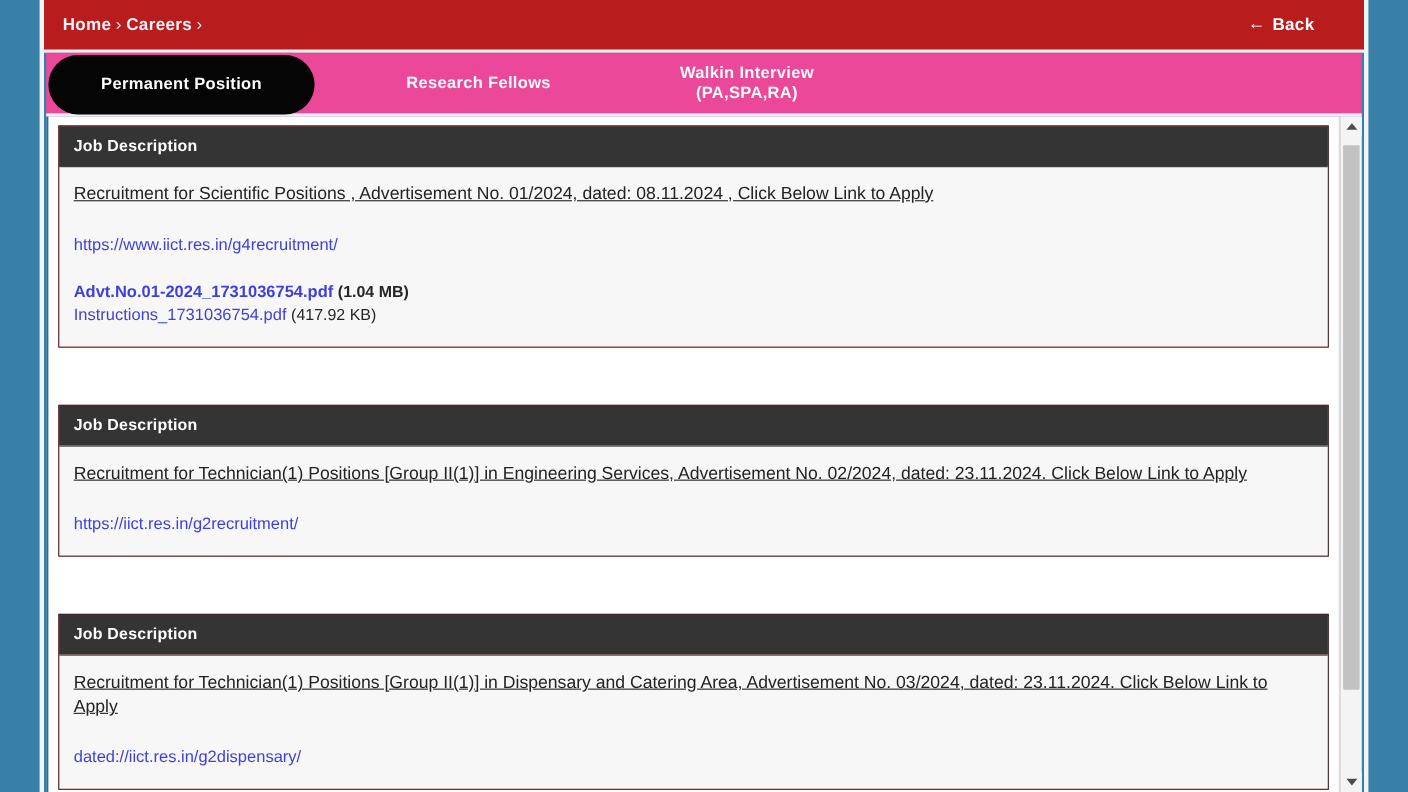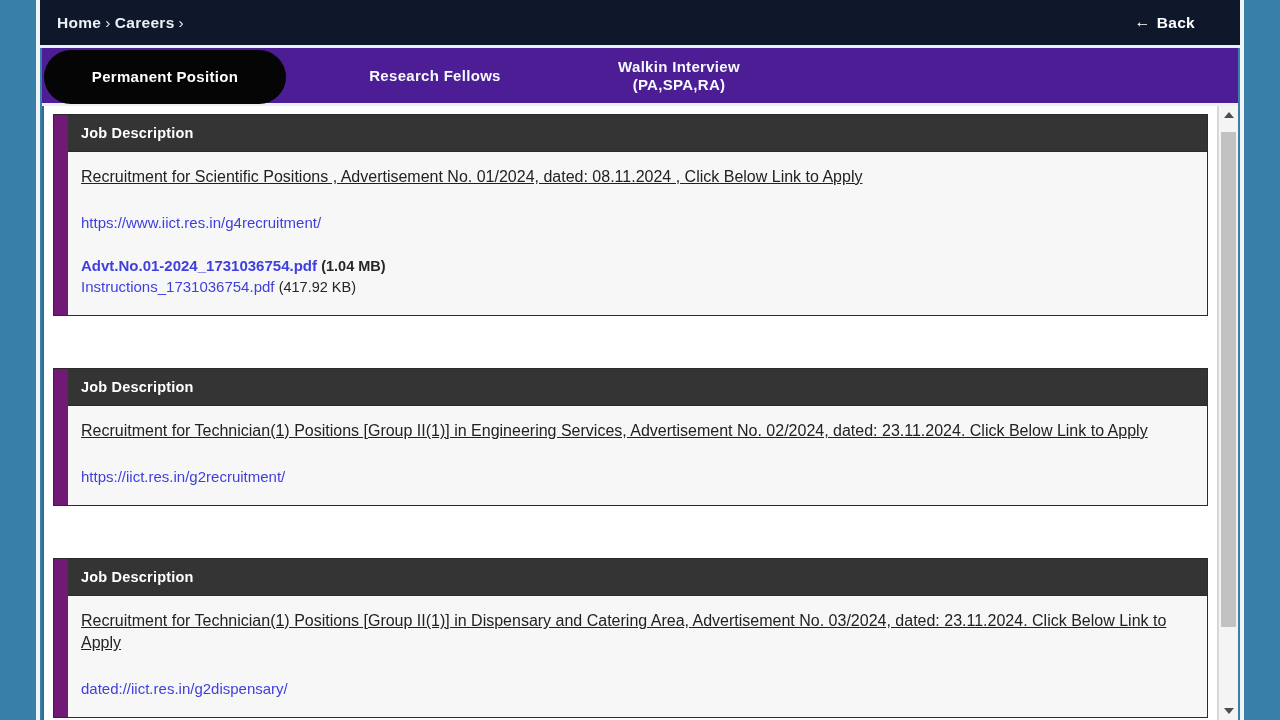--- a/index.html
+++ b/index.html
@@ -41,21 +41,21 @@
     height: 720px;
     background: #3880a8;
     overflow: hidden;
   }
 
   
   #breadcrumb-bar {
     position: absolute;
     left: 0; top: 0;
     width: 1200px; height: 48px;
-    background: #0f172a;
+    background: #b91c1c;
     border-bottom: 3px solid #e9f0f4;
     box-sizing: border-box;
   }
   #breadcrumb {
     position: absolute;
     left: 17px; top: 14px;
     color: #eaf2f7;
     font-size: 15.5px;
     font-weight: bold;
     letter-spacing: .3px;
@@ -84,21 +84,21 @@
     font-size: 16px;
     line-height: 1;
     transform: translateY(-1px);
   }
 
   
   #tab-bar {
     position: absolute;
     left: 2px; top: 48px;
     width: 1196px; height: 58px;
-    background: #4c1d95;
+    background: #ec4899;
     border-bottom: 3px solid #e9f0f4;
     box-sizing: border-box;
   }
   .tab {
     position: absolute;
     top: 0;
     height: 55px;
     display: flex;
     align-items: center;
     justify-content: center;
@@ -130,24 +130,23 @@
     border-right: 1px solid #cfd6da;
     box-sizing: border-box;
     overflow: hidden;
   }
   #content-inner {
     padding: 8px 9px 0 9px;
   }
 
   .job-card {
     border: 1px solid #2b2b2b;
-    background: #701a75;
+    background: #ef4444;
     margin-bottom: 52px;
     box-sizing: border-box;
-    padding-left: 14px;
   }
   .job-card-header {
     background: #343434;
     color: #ffffff;
     font-size: 14.5px;
     font-weight: bold;
     letter-spacing: .2px;
     padding: 10px 0 10px 13px;
   }
   .job-card-body {

